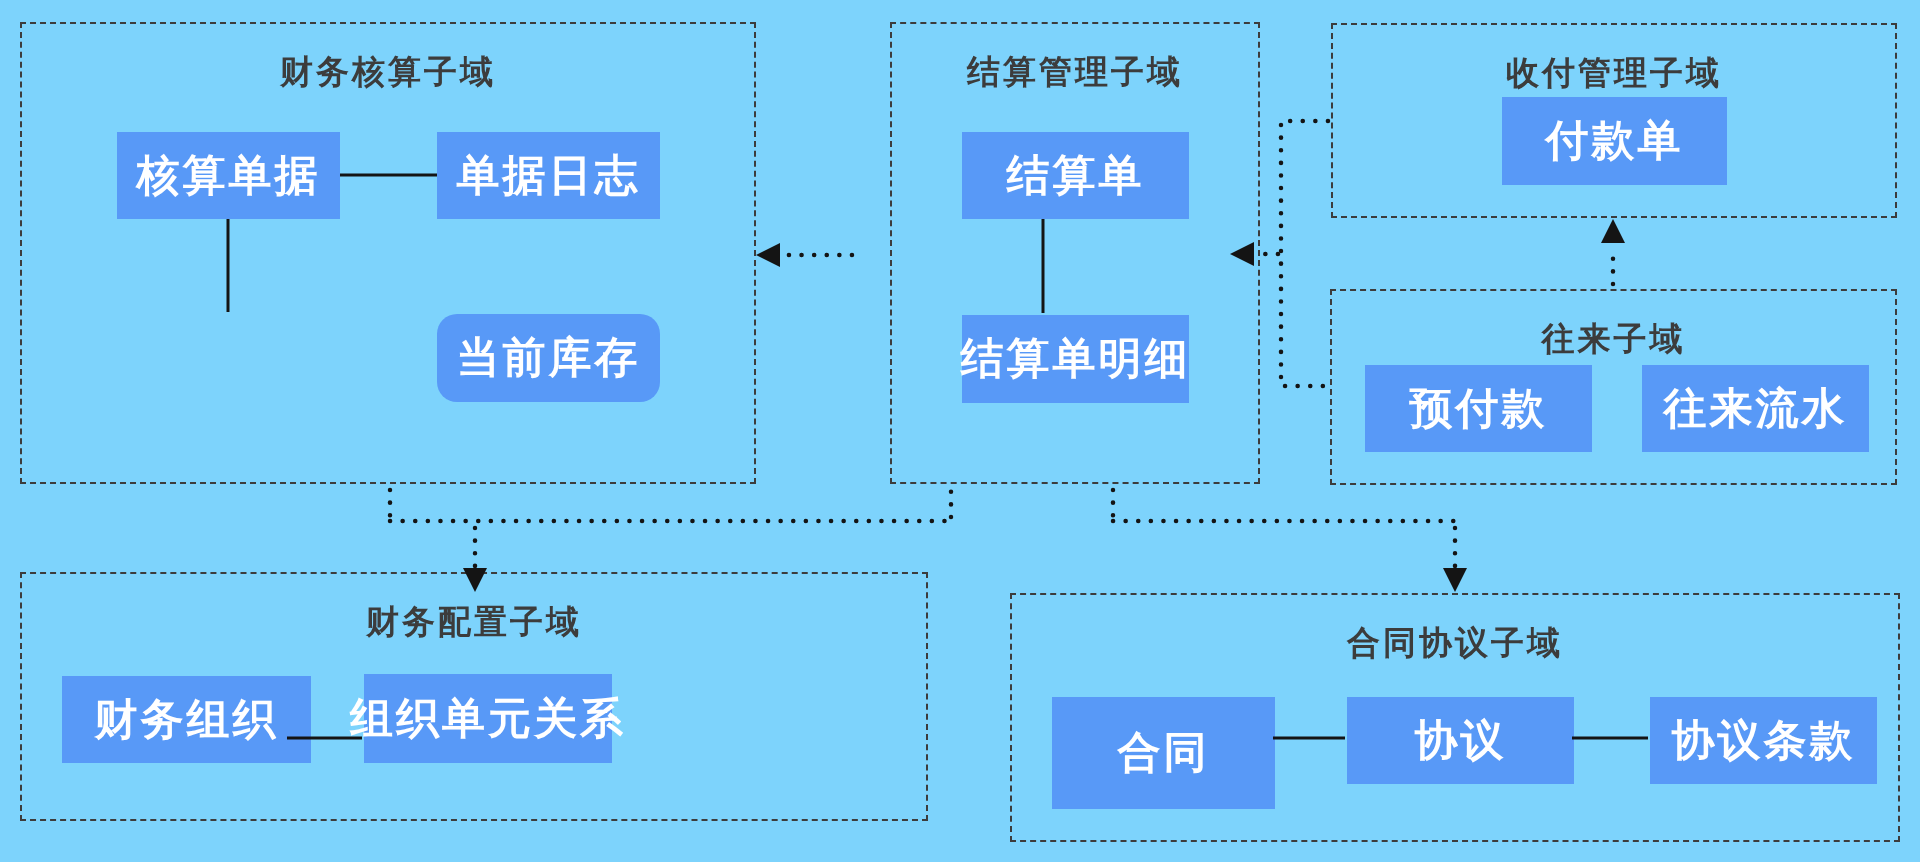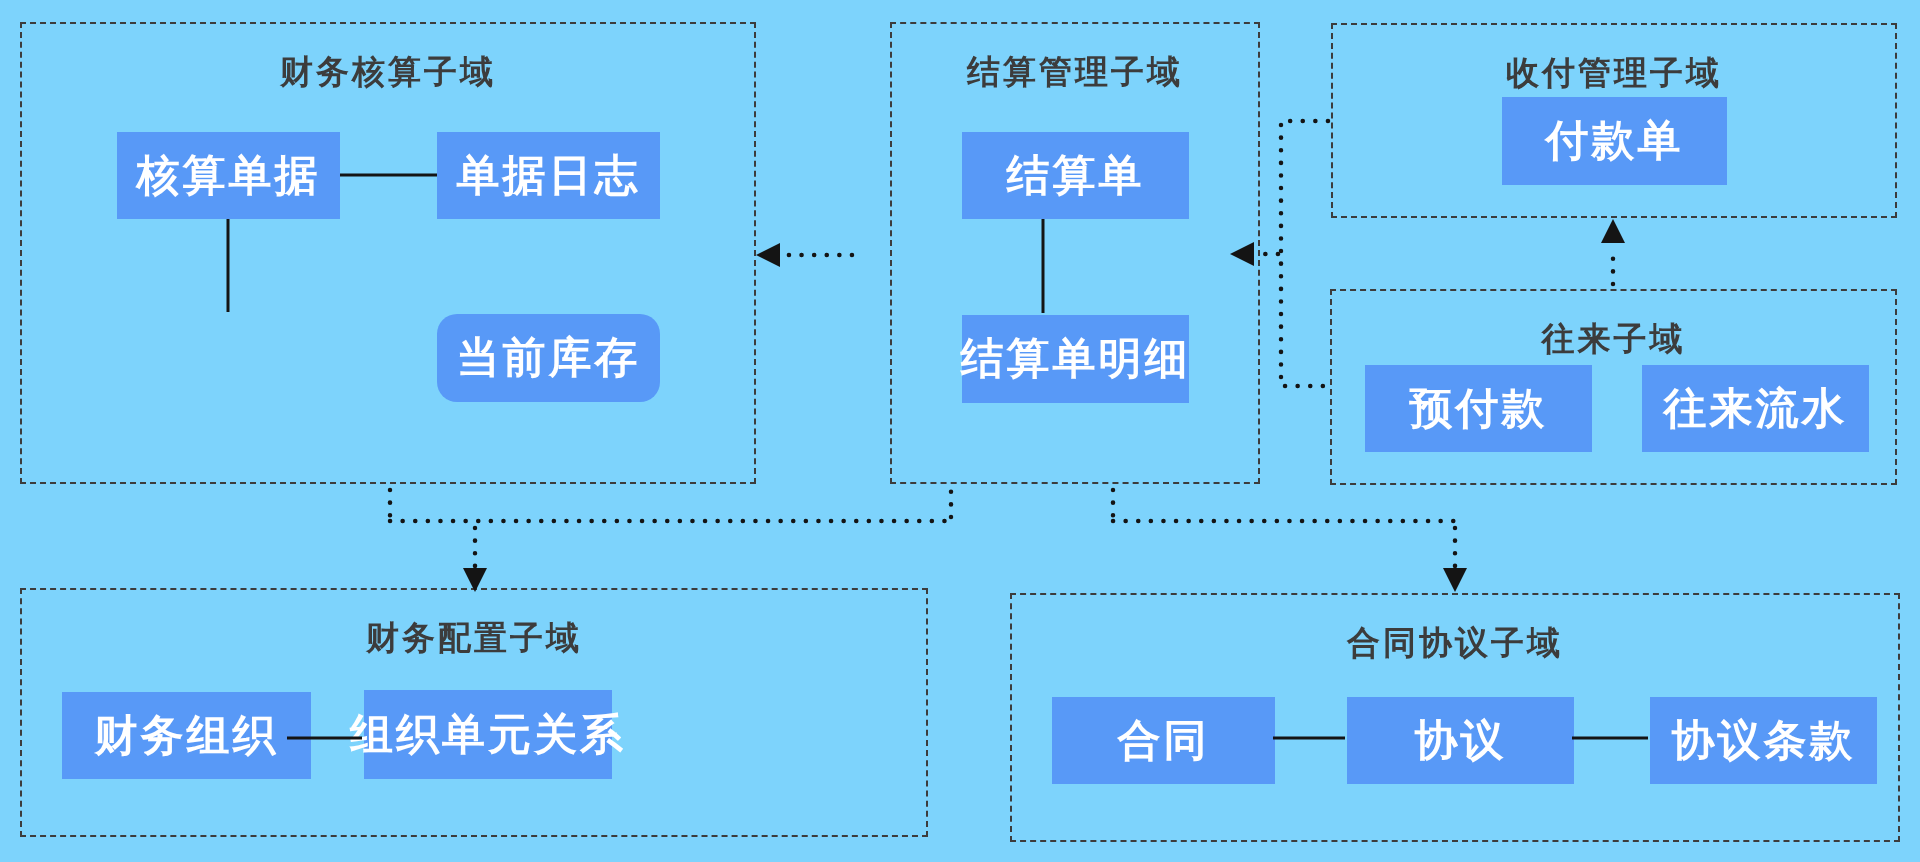--- a/index.html
+++ b/index.html
@@ -101,33 +101,33 @@
   <div class="domain" style="left:1330px; top:289px; width:567px; height:196px;">
     <div class="domain-title">往来子域</div>
     <div class="entity" style="left:33px; top:74px; width:227px; height:87px;">
       <span>预付款</span>
     </div>
     <div class="entity" style="left:310px; top:74px; width:227px; height:87px;">
       <span>往来流水</span>
     </div>
   </div>
 
-  <div class="domain" style="left:20px; top:588px; width:908px; height:249px;">
+  <div class="domain" style="left:20px; top:572px; width:908px; height:249px;">
     <div class="domain-title">财务配置子域</div>
     <div class="entity" style="left:40px; top:102px; width:249px; height:87px;">
       <span>财务组织</span>
     </div>
     <div class="entity" style="left:342px; top:100px; width:248px; height:89px;">
       <span>组织单元关系</span>
     </div>
   </div>
 
   <div class="domain" style="left:1010px; top:593px; width:890px; height:249px;">
     <div class="domain-title">合同协议子域</div>
-    <div class="entity" style="left:40px; top:102px; width:223px; height:87px;">
+    <div class="entity" style="left:40px; top:102px; width:223px; height:112px;">
       <span>合同</span>
     </div>
     <div class="entity" style="left:335px; top:102px; width:227px; height:87px;">
       <span>协议</span>
     </div>
     <div class="entity" style="left:638px; top:102px; width:227px; height:87px;font-family:Liberation Serif, serif;">
       <span>协议条款</span>
     </div>
   </div>
 

